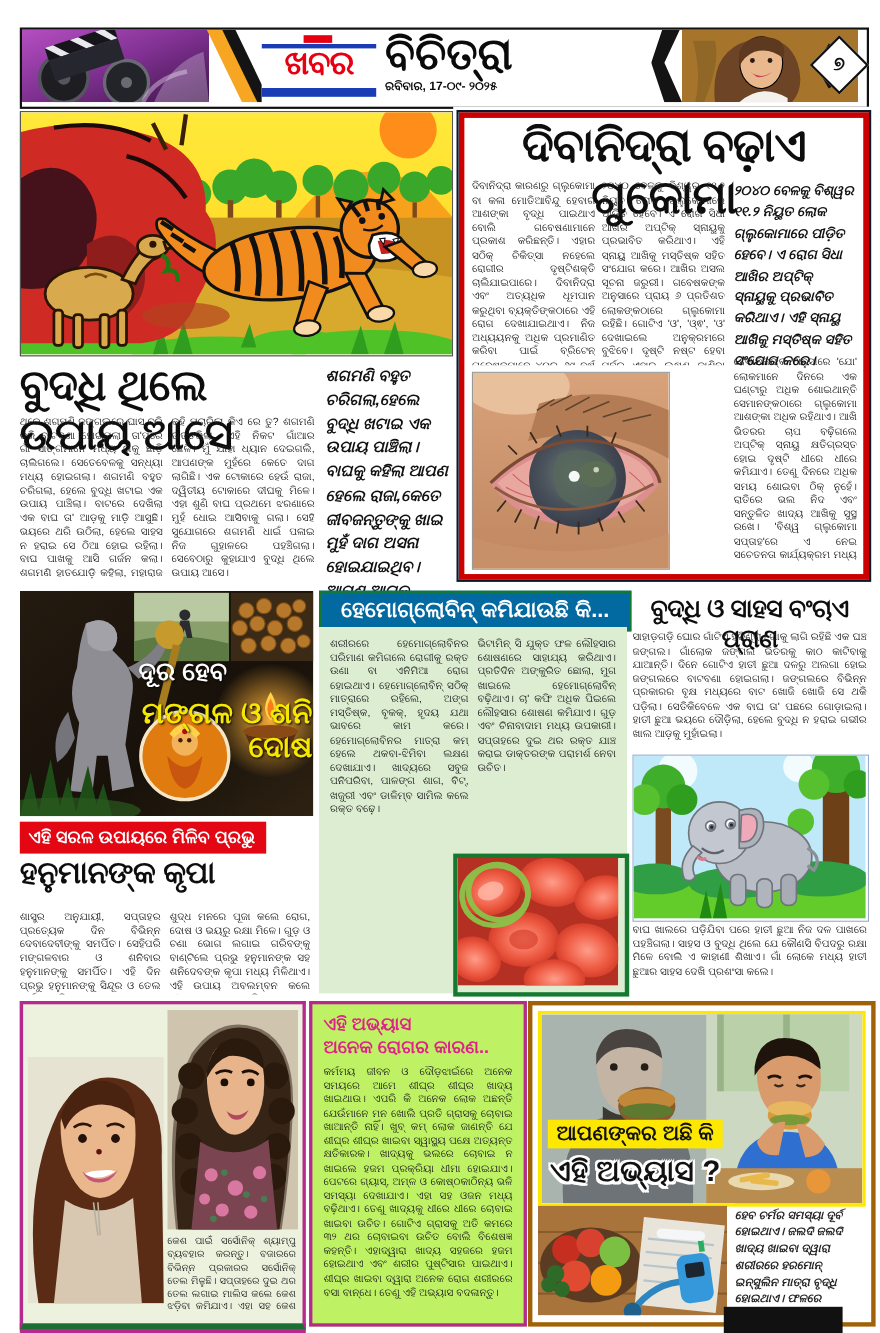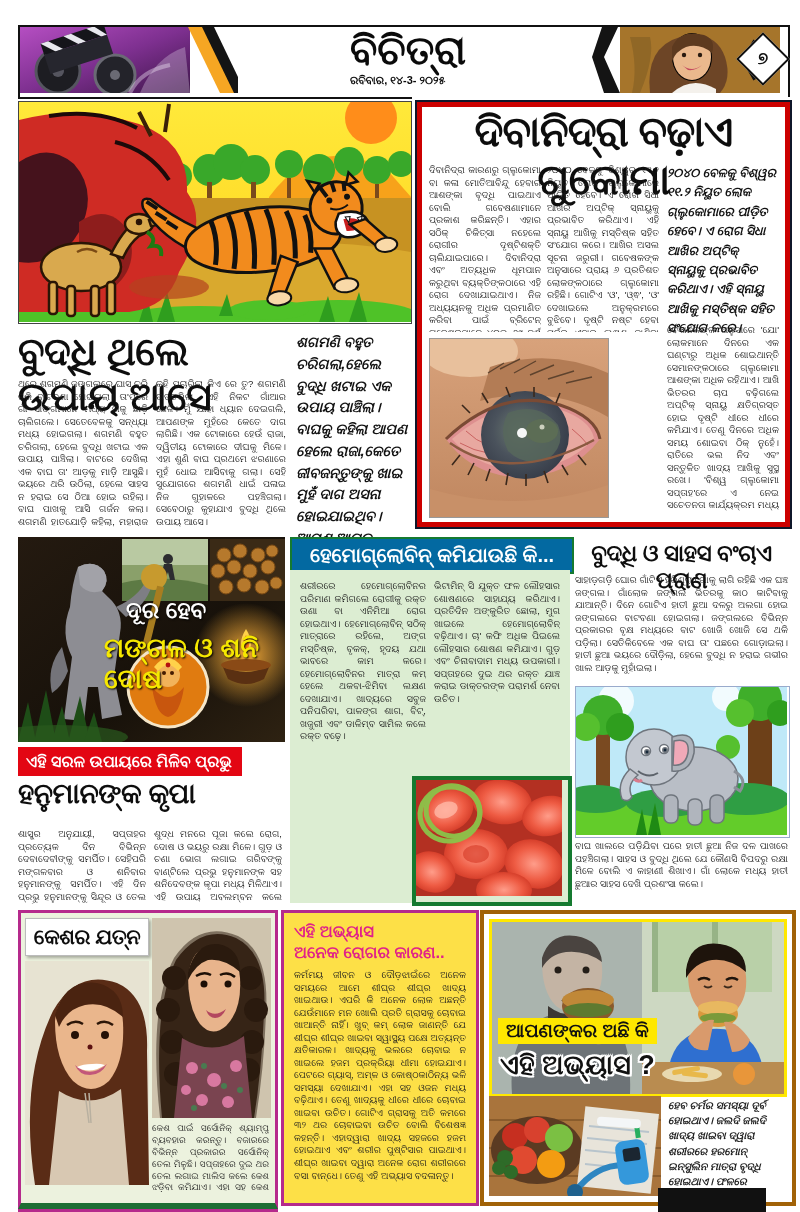--- a/index.html
+++ b/index.html
@@ -18,28 +18,28 @@
   .logo-word{font-size:30px;font-weight:bold;color:#e60012;letter-spacing:-1px;}
   .logo-bar{background:#1a3db5;height:4px;}
   .page-diamond{width:34px;height:34px;background:#fff;border:2.5px solid #111;transform:rotate(45deg);}
   .page-num{transform:rotate(-45deg);font-size:17px;font-weight:bold;color:#111;}
 
   
   #glaucoma-box{left:415px;top:100px;width:373px;height:425px;border:2px solid #0f172a;box-shadow:0 0 0 3px #fff,0 0 0 5px #cc0000 inset;outline:2px solid #cc0000;outline-offset:-7px;background:#fff;}
   .red-kicker{background:#e30613;color:#fff;font-weight:bold;font-size:16px;display:flex;align-items:center;padding-left:8px;}
   .green-head{background:#0369a1;color:#fff;font-weight:bold;font-size:20px;display:flex;align-items:center;justify-content:center;border:2px solid #157a30;}
   .green-body{background:#dcedd2;}
-  .magenta-box{border:3px solid #b52a8c;background:#fde047;}
+  .magenta-box{border:3px solid #b52a8c;background:#bef264;}
   .pink-box{border:4px solid #a16207;background:#fff;}
   .mg-heading{color:#e0218a;font-weight:bold;font-size:16.5px;line-height:1.25;}
   .yellow-label{background:#ffe800;color:#111;font-weight:bold;font-size:19px;padding:2px 8px;display:inline-block;}
   .outline-text{font-size:27px;font-weight:bold;color:#111;
      text-shadow:-2px -2px 0 #fff,2px -2px 0 #fff,-2px 2px 0 #fff,2px 2px 0 #fff,0 2px 0 #fff,2px 0 0 #fff,0 -2px 0 #fff,-2px 0 0 #fff;}
   .overlay-white{color:#fff;font-weight:bold;font-size:23px;text-shadow:1px 1px 2px #000;}
-  .overlay-yellow{color:#f6e800;font-weight:bold;font-size:27px;text-shadow:1px 1px 2px #000;}
+  .overlay-yellow{color:#f6e800;font-weight:bold;font-size:27px;text-shadow:1px 1px 2px #000;text-align:right;}
   .small-bold{font-size:10.5px;font-weight:bold;line-height:1.45;color:#222;}
 </style>
 </head>
 <body>
 
 <div id="page">
 
   <div class="abs" id="masthead">
 
     <div class="abs" style="left:0;top:0;width:170px;height:66px;overflow:hidden;">
@@ -67,24 +67,30 @@
         <path d="M120 66 Q135 30 165 20 L170 66 Z" fill="#d9c9e2" opacity="0.35"></path>
         <path d="M110 66 Q120 44 150 38" stroke="#efe6f4" stroke-width="4" fill="none" opacity="0.4"></path>
       </svg>
     </div>
 
     <svg class="abs" style="left:168px;top:0;" width="50" height="66" viewBox="0 0 50 66">
       <polygon points="0,0 18,0 50,66 32,66" fill="#f6a623"></polygon>
       <polygon points="14,0 26,0 50,50 50,66 46,66" fill="#141414"></polygon>
     </svg>
 
+    <div class="abs" style="left:218px;top:5px;width:104px;height:58px;">
+      <div class="abs" style="left:38px;top:0;width:26px;height:7px;background:#e60012;"></div>
+      <div class="abs logo-bar" style="left:0;top:8px;width:104px;"></div>
+      <div class="abs logo-word" style="left:2px;top:9px;width:100px;text-align:center;">ଖବର</div>
+      <div class="abs logo-bar" style="left:0;top:48px;width:104px;height:8px;"></div>
+    </div>
 
     <div class="abs" style="left:330px;top:0px;width:240px;height:66px;text-align:left;">
       <div class="mast-title" style="margin-top:1px;">ବିଚିତ୍ରା</div>
-      <div class="mast-date">ରବିବାର, ୧୪-3- ୨୦୨୫</div>
+      <div class="mast-date">ରବିବାର, 17-୦୯- ୨୦୨୫</div>
     </div>
 
     <svg class="abs" style="left:572px;top:0;" width="34" height="66" viewBox="0 0 34 66">
       <polygon points="10,0 26,0 12,30 28,66 12,66 0,30" fill="#141414"></polygon>
     </svg>
 
     <div class="abs" style="left:600px;top:0;width:160px;height:66px;overflow:hidden;">
       <svg width="160" height="66" viewBox="0 0 160 66">
         <rect width="160" height="66" fill="#a6752b"></rect>
         <path d="M30 66 Q25 20 60 10 Q95 2 105 30 Q112 52 100 66 Z" fill="#6d4526"></path>
@@ -430,23 +436,20 @@
         <circle cx="88" cy="62" r="4.5" fill="#fff"></circle>
           <circle cx="89" cy="63" r="2.2" fill="#17293a"></circle>
         <path d="M62 84 q10 8 20 2" fill="none" stroke="#5d636b" stroke-width="2"></path>
         <path d="M58 92 q4 4 8 1" fill="none" stroke="#d97b8c" stroke-width="3"></path>
       </g>
     </svg>
   </div>
   <div class="abs body-text" style="left:575px;top:840px;width:213px;height:64px;overflow:hidden;">ବାଘ ଖାଲରେ ପଡ଼ିଯିବା ପରେ ହାତୀ ଛୁଆ ନିଜ ଦଳ ପାଖରେ ପହଞ୍ଚିଗଲା। ସାହସ ଓ ବୁଦ୍ଧି ଥିଲେ ଯେ କୌଣସି ବିପଦରୁ ରକ୍ଷା ମିଳେ ବୋଲି ଏ କାହାଣୀ ଶିଖାଏ। ଗାଁ ଲୋକେ ମଧ୍ୟ ହାତୀ ଛୁଆର ସାହସ ଦେଖି ପ୍ରଶଂସା କଲେ।</div>
 
   <div class="abs magenta-box" style="left:18px;top:910px;width:254px;height:290px;background:#ecf2de;border-bottom:6px solid #1d6e33;box-shadow:0 3px 0 #b52a8c;">
-    <div class="abs" style="left:4px;top:5px;width:122px;height:36px;background:#fff;border:1px solid #bbb;box-shadow:2px 2px 3px rgba(0,0,0,0.3);display:flex;align-items:center;justify-content:center;">
-      <span class="headline" style="font-size:21px;">କେଶର ଯତ୍ନ</span>
-    </div>
 
     <div class="abs" style="left:4px;top:48px;width:124px;height:224px;overflow:hidden;">
       <svg width="124" height="224" viewBox="0 0 124 224">
         <rect width="124" height="224" fill="#e7e3d2"></rect>
         <path d="M10 224 Q-6 120 28 50 Q52 8 92 22 Q124 36 122 90 L124 224 Z" fill="#5a2c16"></path>
         <path d="M30 60 Q34 24 66 24 Q96 26 98 62 Q100 100 84 120 Q66 136 48 120 Q30 100 30 60 Z" fill="#eab68c"></path>
         <path d="M30 54 Q40 18 72 22 Q98 28 98 56 Q80 40 60 44 Q42 48 34 66 Z" fill="#4a2310"></path>
         <circle cx="50" cy="74" r="4" fill="#241208"></circle>
         <circle cx="80" cy="74" r="4" fill="#241208"></circle>
         <path d="M42 64 q8 -6 16 -1 M72 63 q8 -5 16 1" stroke="#2c1608" stroke-width="2.5" fill="none"></path>

